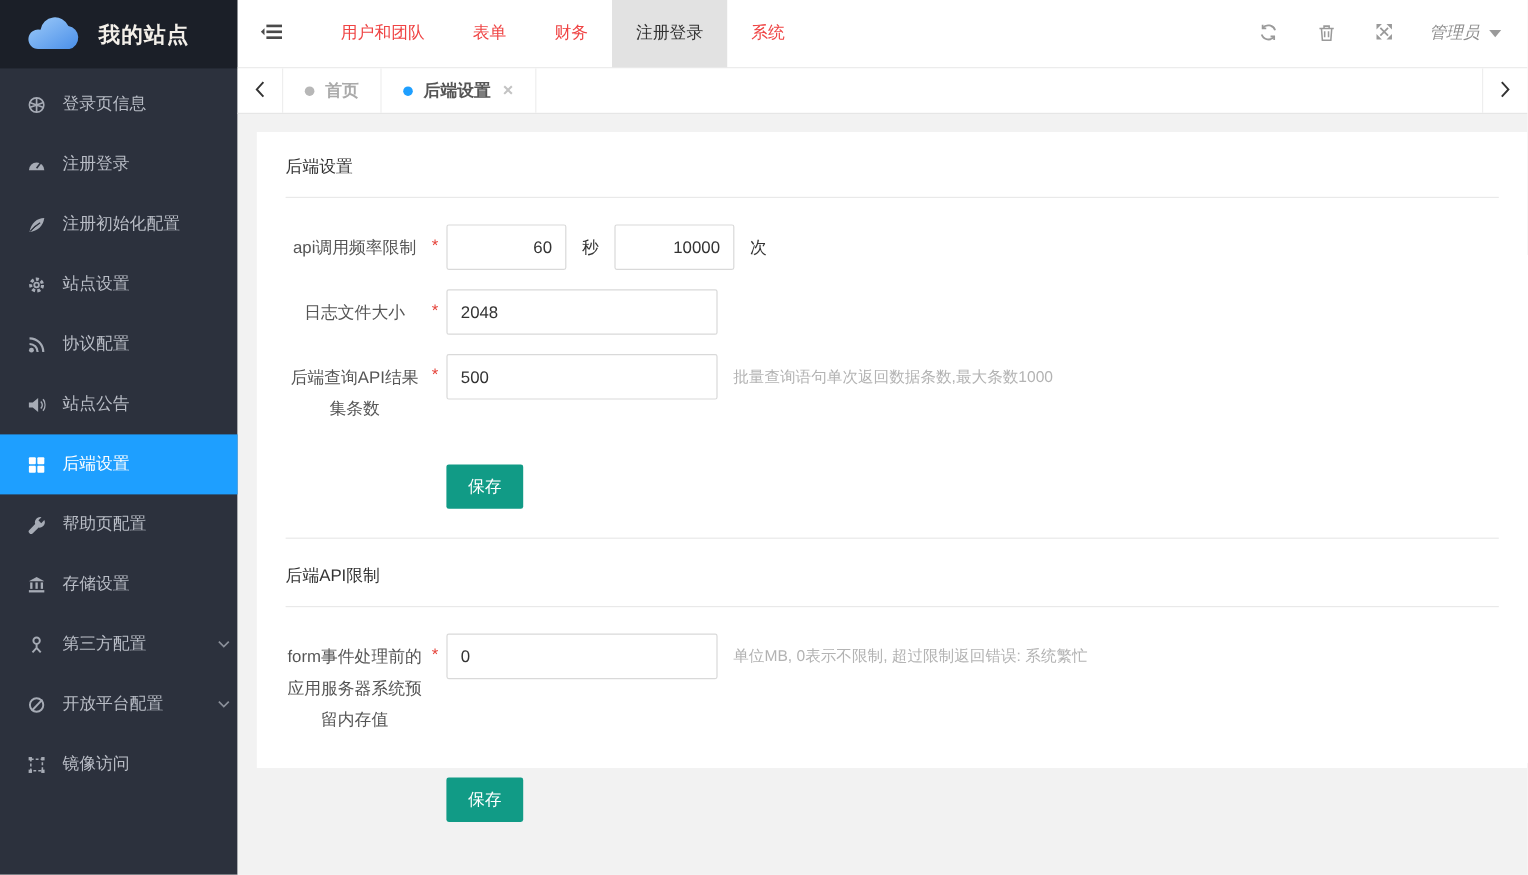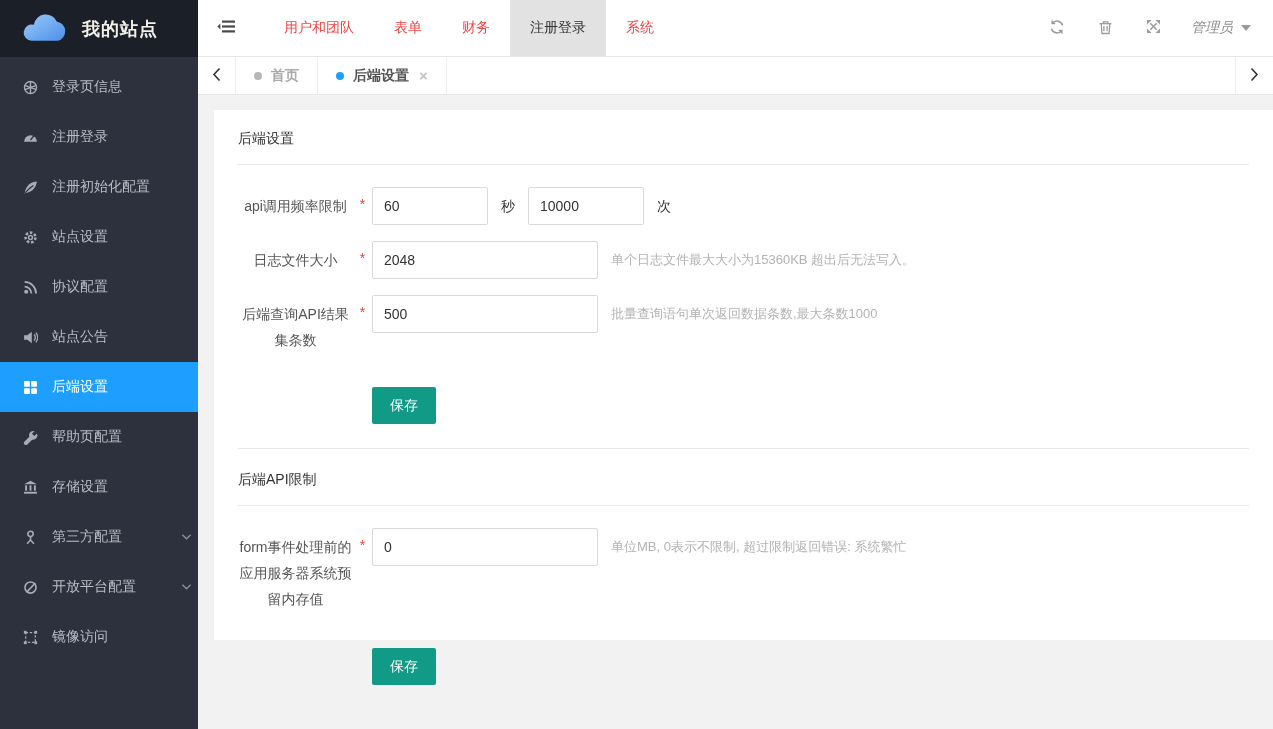--- a/index.html
+++ b/index.html
@@ -56,21 +56,21 @@
   .section-title { font-size:14px; color:#333; padding:20px 0 16px; border-bottom:1px solid #e9e9e9; }
   .section + .section .section-title { padding-top:22px; }
   .section-body { padding-top:22px; }
   .section:first-child { border-bottom:1px solid #e9e9e9; padding-bottom:24px; }
 
   .field { display:flex; align-items:flex-start; margin-bottom:16px; }
   .flabel { width:115px; text-align:center; color:#555; font-size:14px; line-height:26px; padding-top:6px; }
   .req { width:19px; text-align:center; color:#e5433a; font-size:14px; padding-top:9px; }
   .fcontrol { display:flex; align-items:flex-start; }
   input.txt { height:38px; border:1px solid #d9d9d9; border-radius:2px; padding:0 11px; font-size:14px; color:#333; outline:none; background:#fff; }
-  input.short { width:116px; }
+  input.short { width:100px;text-align:right; }
   input.med   { width:226px; }
   .unit { line-height:38px; margin:0 13px; color:#333; font-size:14px; }
   .hint { line-height:38px; margin-left:13px; color:#b3b3b3; font-size:13px; white-space:nowrap; }
   .save-row { margin:34px 0 0 134px; }
   .save-btn { display:inline-block; min-width:62px; height:37px; padding:0 18px; background:#119b86; color:#fff; border:none; border-radius:2px; font-size:14px; cursor:pointer; font-family:inherit; }
   .save-row.sec2 { margin-top:36px; }
 </style>
 </head>
 <body>
 
@@ -350,21 +350,20 @@
               </div>
             </div>
 
             <div class="field">
               <div class="flabel">
                 <div>日志文件大小</div>
               </div>
               <div class="req">*</div>
               <div class="fcontrol">
                 <input class="txt med" type="text" value="2048" style="">
-                <span class="hint">单个日志文件最大大小为15360KB 超出后无法写入。</span>
               </div>
             </div>
 
             <div class="field">
               <div class="flabel">
                 <div>后端查询API结果</div>
                 <div>集条数</div>
               </div>
               <div class="req">*</div>
               <div class="fcontrol">

